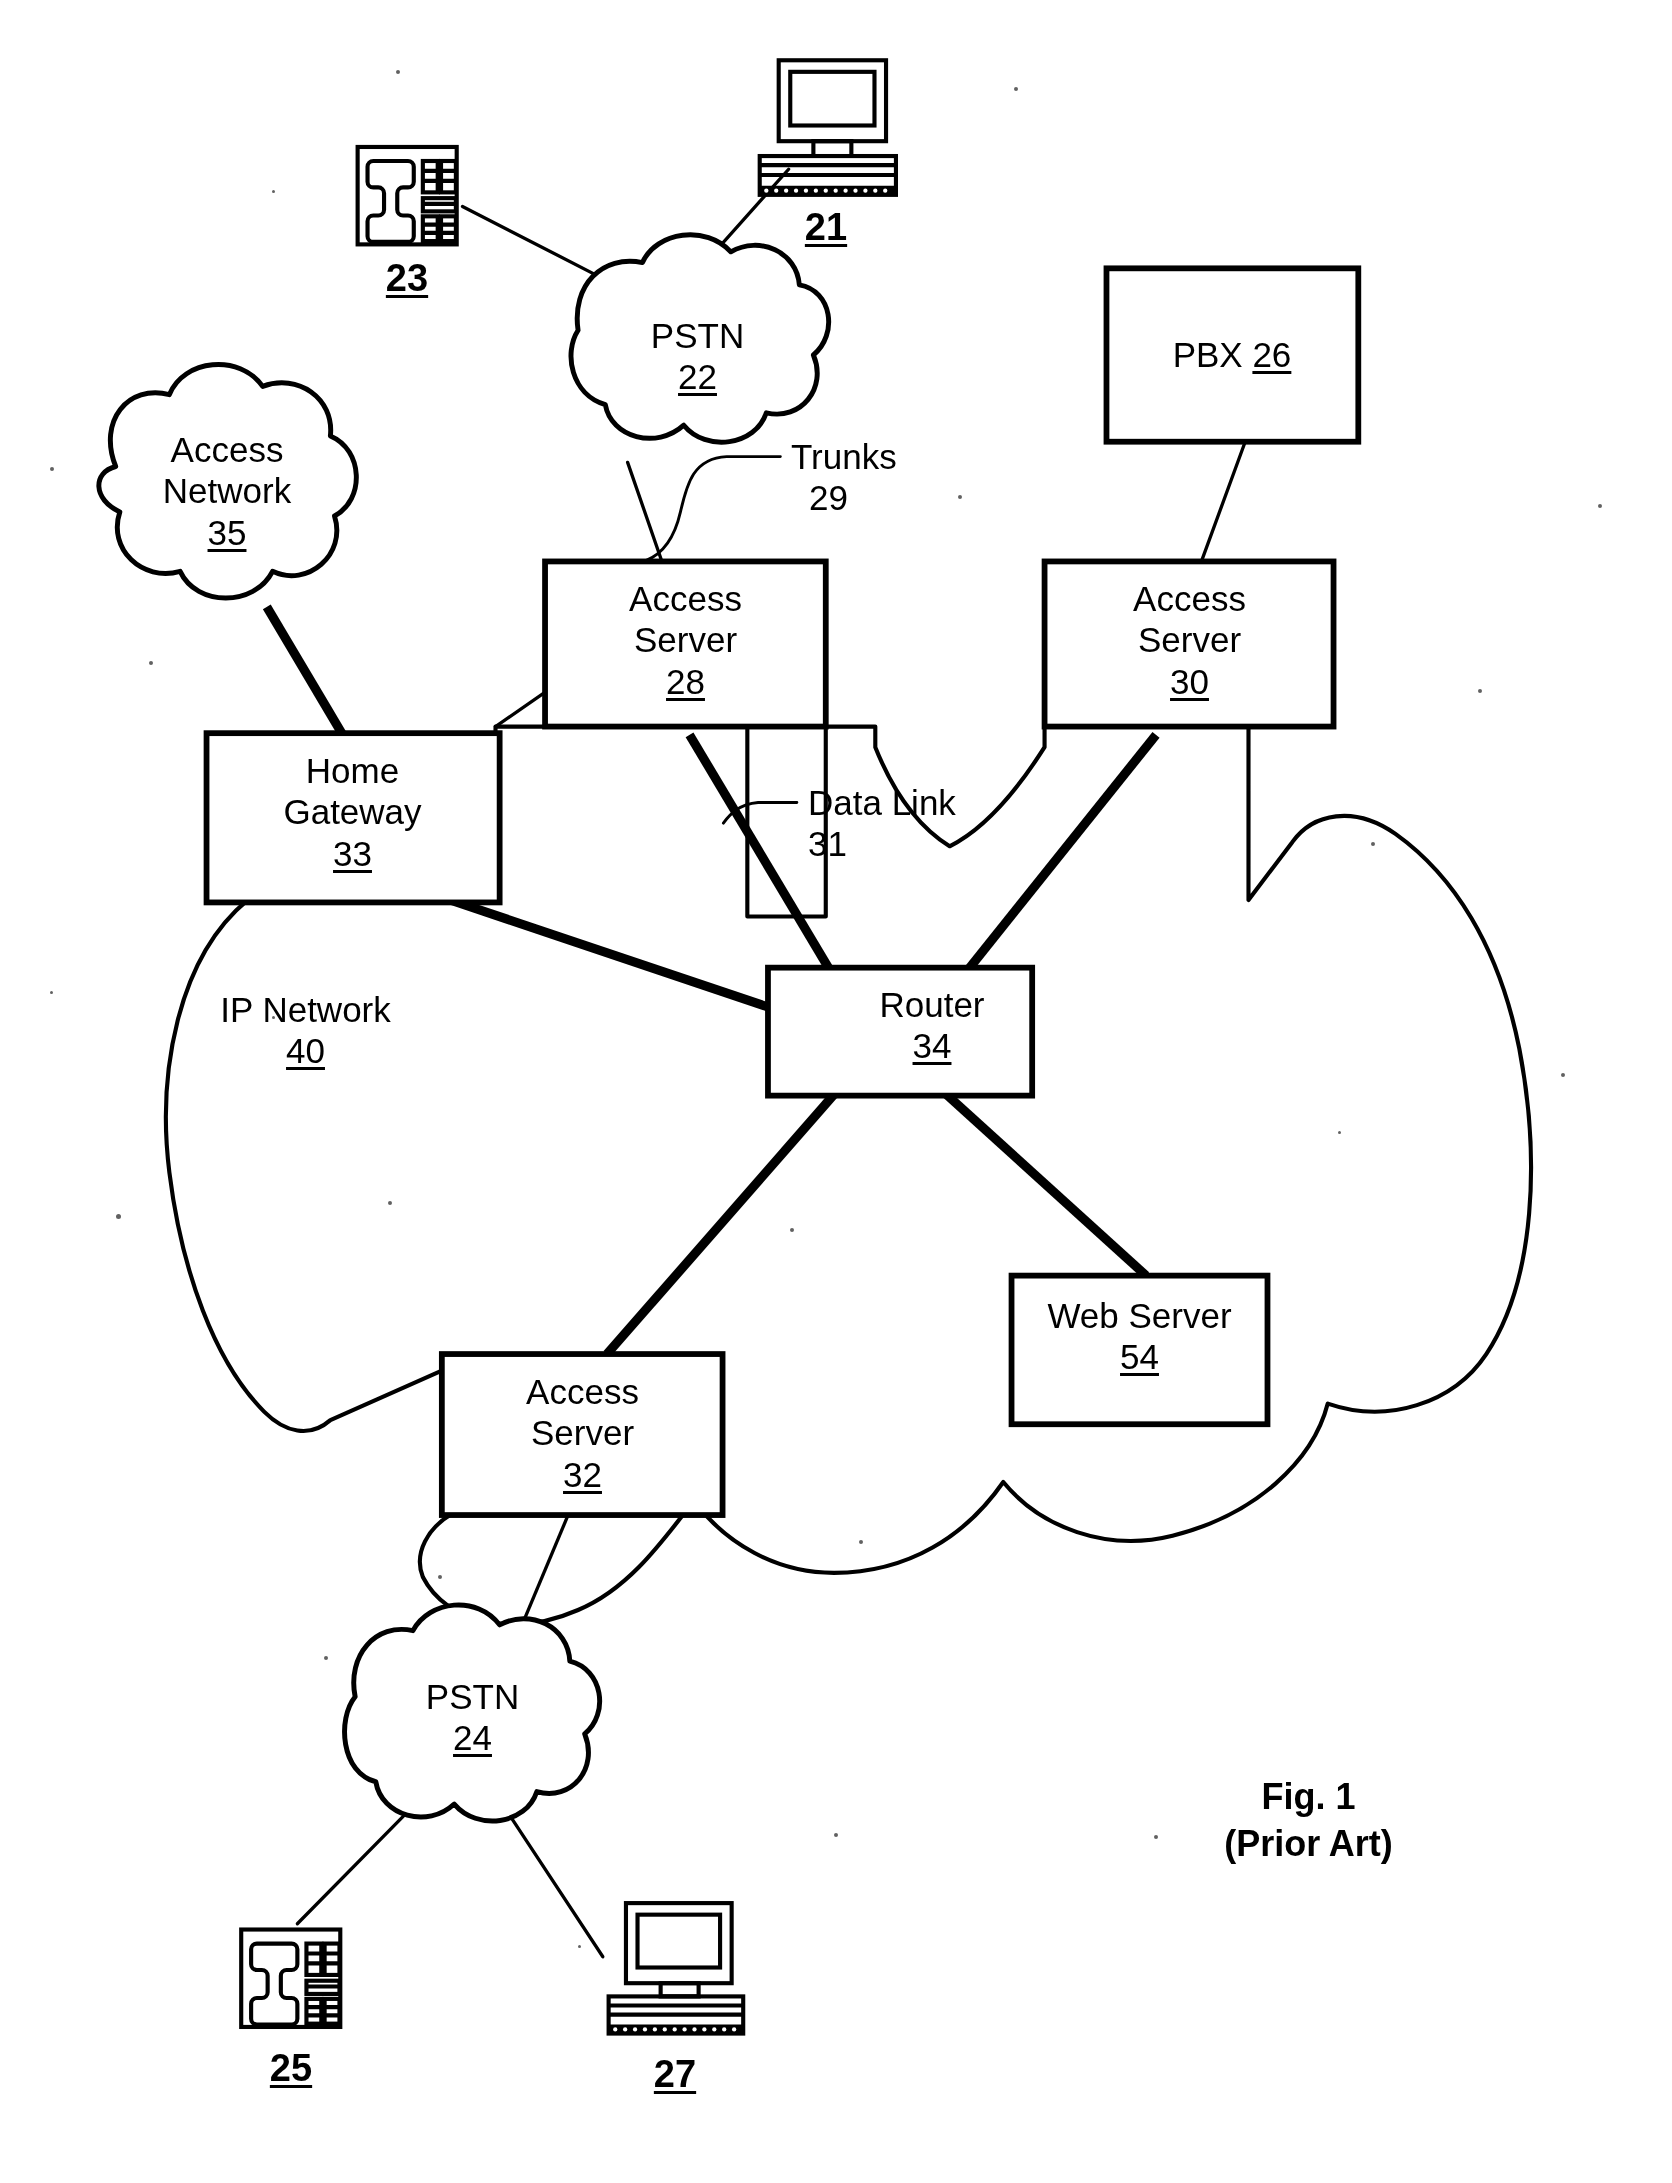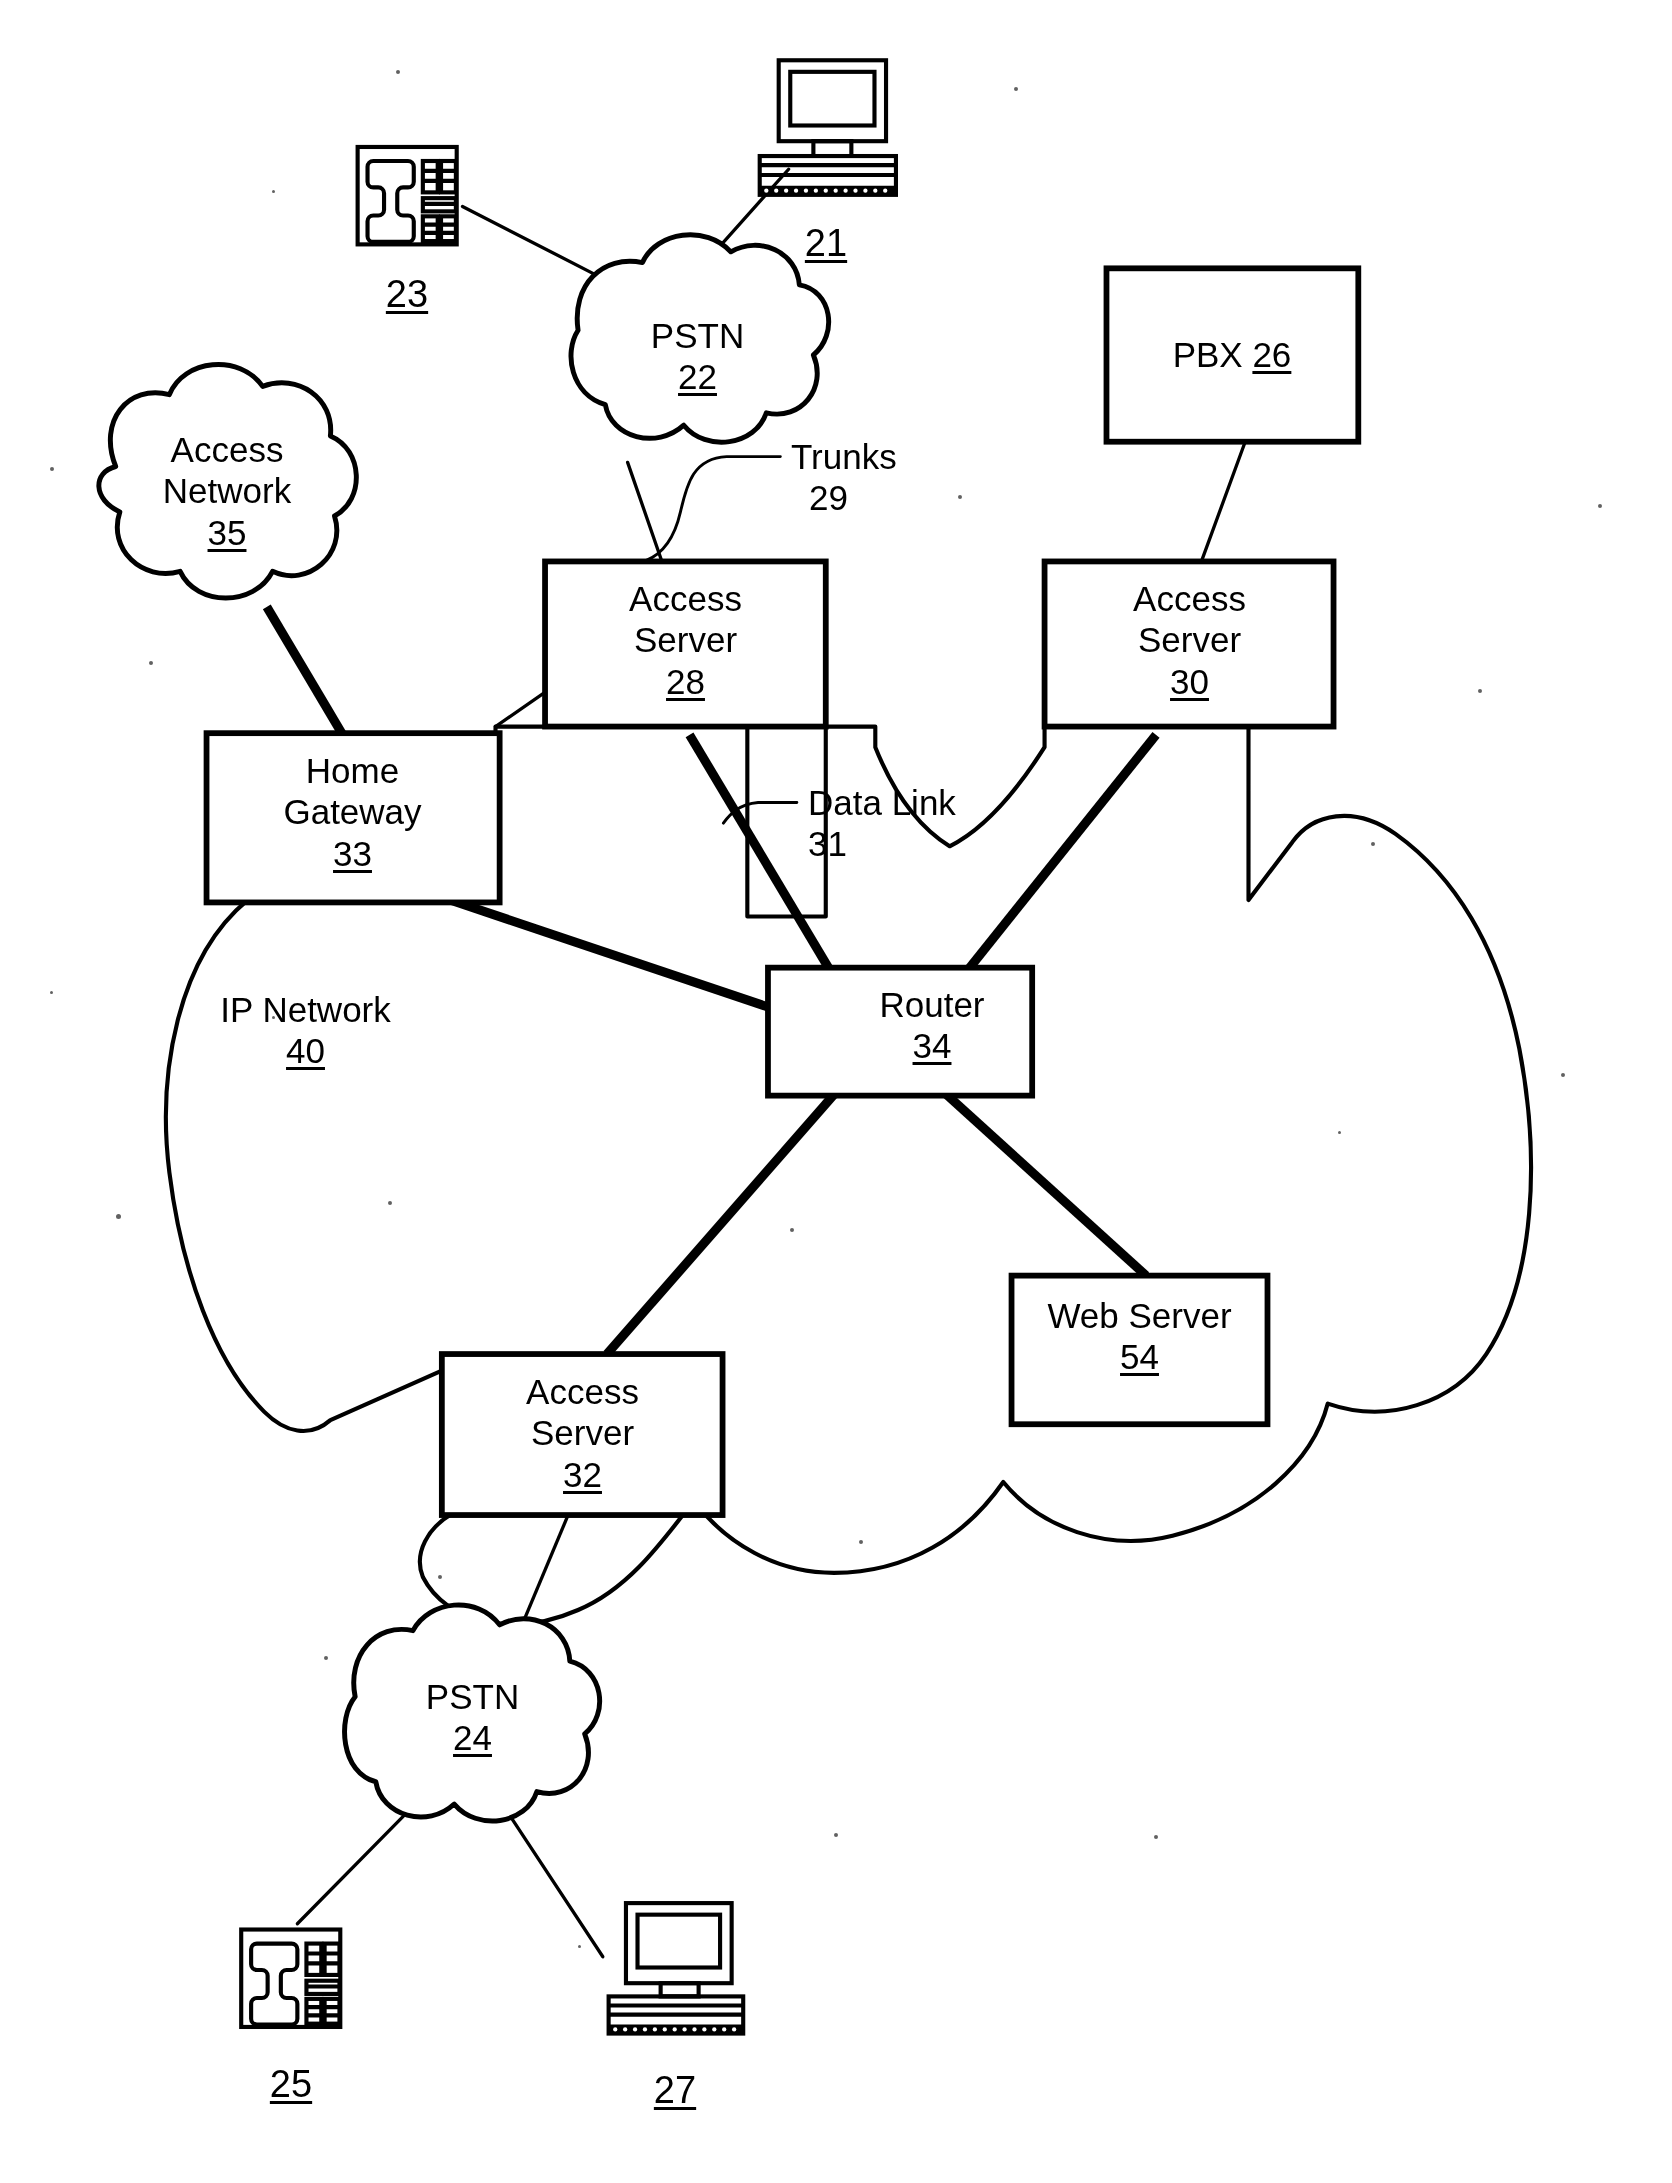--- a/index.html
+++ b/index.html
@@ -93,22 +93,21 @@
   }
   .cloud-label {
     font-size: 35px;
   }
   .annot-label {
     font-size: 35px;
     text-align: left;
   }
   .device-ref {
     font-size: 38px;
-    font-weight: 400;
-    margin-top: 16px;
+    font-weight: 700;
   }
   .fig-caption {
     font-size: 36px;
     font-weight: bold;
     line-height: 1.3;
   }
   .speckle {
     position: absolute;
     background: #000000;
     border-radius: 50%;
@@ -379,20 +378,24 @@
   </div>
 
   <div class="lbl device-ref" style="left:225px; top:2046px; width:132px;">
     <span class="ref">25</span>
   </div>
 
   <div class="lbl device-ref" style="left:609px; top:2052px; width:132px;">
     <span class="ref">27</span>
   </div>
 
+  <div class="lbl fig-caption" style="left:1189px; top:1774px; width:239px;">
+    <div>Fig. 1</div>
+    <div>(Prior Art)</div>
+  </div>
 
   <div class="speckle" style="left:50px;  top:467px;  width:4.1px;  height:4.1px;"></div>
   <div class="speckle" style="left:149px; top:661px;  width:4.1px;  height:4.1px;"></div>
   <div class="speckle" style="left:116px; top:1214px; width:5px;  height:5px;"></div>
   <div class="speckle" style="left:272px; top:1016px; width:3.3px;  height:3.3px;"></div>
   <div class="speckle" style="left:388px; top:1201px; width:4.1px;  height:4.1px;"></div>
   <div class="speckle" style="left:324px; top:1656px; width:4.1px;  height:4.1px;"></div>
   <div class="speckle" style="left:438px; top:1575px; width:4.1px;  height:4.1px;"></div>
   <div class="speckle" style="left:790px; top:1228px; width:4.1px;  height:4.1px;"></div>
   <div class="speckle" style="left:859px;top:1540px; width:4.1px;  height:4.1px;"></div>

